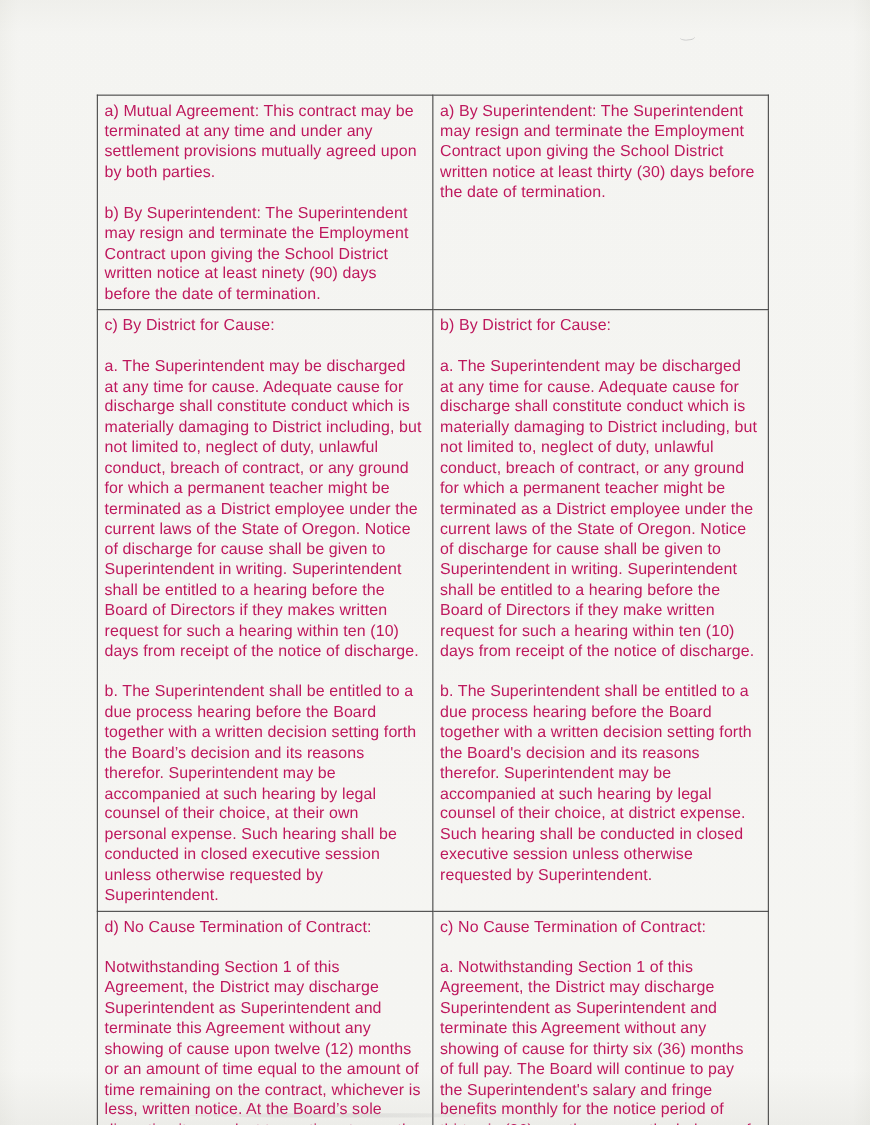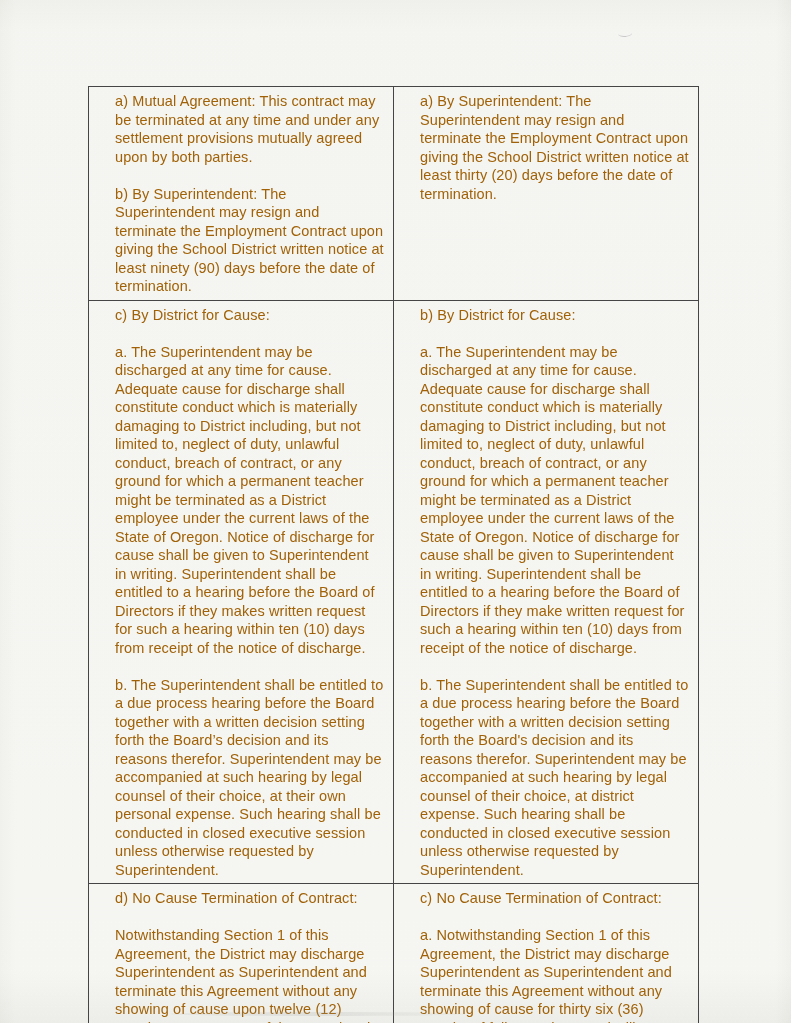--- a/index.html
+++ b/index.html
@@ -44,40 +44,40 @@
     left: 88px;
     top: 86px;
     width: 611px;
     border-collapse: collapse;
     table-layout: fixed;
   }
   table.contract-table td {
     width: 50%;
     vertical-align: top;
     border: 1px solid #454545;
-    padding: 5px 9px 4px 26px;
+    padding: 5px 9px 4px 6px;
     font-size: 14.5px;
     line-height: 18.5px;
-    color: #a16207;
+    color: #be185d;
     white-space: pre-line;
     letter-spacing: 0.1px;
   }
 </style>
 </head>
 <body>
 
 <div class="scan-mark-top"></div>
 
 <table class="contract-table">
   <tbody>
     <tr>
       <td>a) Mutual Agreement: This contract may be terminated at any time and under any settlement provisions mutually agreed upon by both parties.
 
 b) By Superintendent: The Superintendent may resign and terminate the Employment Contract upon giving the School District written notice at least ninety (90) days before the date of termination.</td>
-      <td>a) By Superintendent: The Superintendent may resign and terminate the Employment Contract upon giving the School District written notice at least thirty (20) days before the date of termination.</td>
+      <td>a) By Superintendent: The Superintendent may resign and terminate the Employment Contract upon giving the School District written notice at least thirty (30) days before the date of termination.</td>
     </tr>
     <tr>
       <td>c) By District for Cause:
 
 a. The Superintendent may be discharged at any time for cause. Adequate cause for discharge shall constitute conduct which is materially damaging to District including, but not limited to, neglect of duty, unlawful conduct, breach of contract, or any ground for which a permanent teacher might be terminated as a District employee under the current laws of the State of Oregon. Notice of discharge for cause shall be given to Superintendent in writing. Superintendent shall be entitled to a hearing before the Board of Directors if they makes written request for such a hearing within ten (10) days from receipt of the notice of discharge.
 
 b. The Superintendent shall be entitled to a due process hearing before the Board together with a written decision setting forth the Board’s decision and its reasons therefor. Superintendent may be accompanied at such hearing by legal counsel of their choice, at their own personal expense. Such hearing shall be conducted in closed executive session unless otherwise requested by Superintendent.</td>
       <td>b) By District for Cause:
 
 a. The Superintendent may be discharged at any time for cause. Adequate cause for discharge shall constitute conduct which is materially damaging to District including, but not limited to, neglect of duty, unlawful conduct, breach of contract, or any ground for which a permanent teacher might be terminated as a District employee under the current laws of the State of Oregon. Notice of discharge for cause shall be given to Superintendent in writing. Superintendent shall be entitled to a hearing before the Board of Directors if they make written request for such a hearing within ten (10) days from receipt of the notice of discharge.

